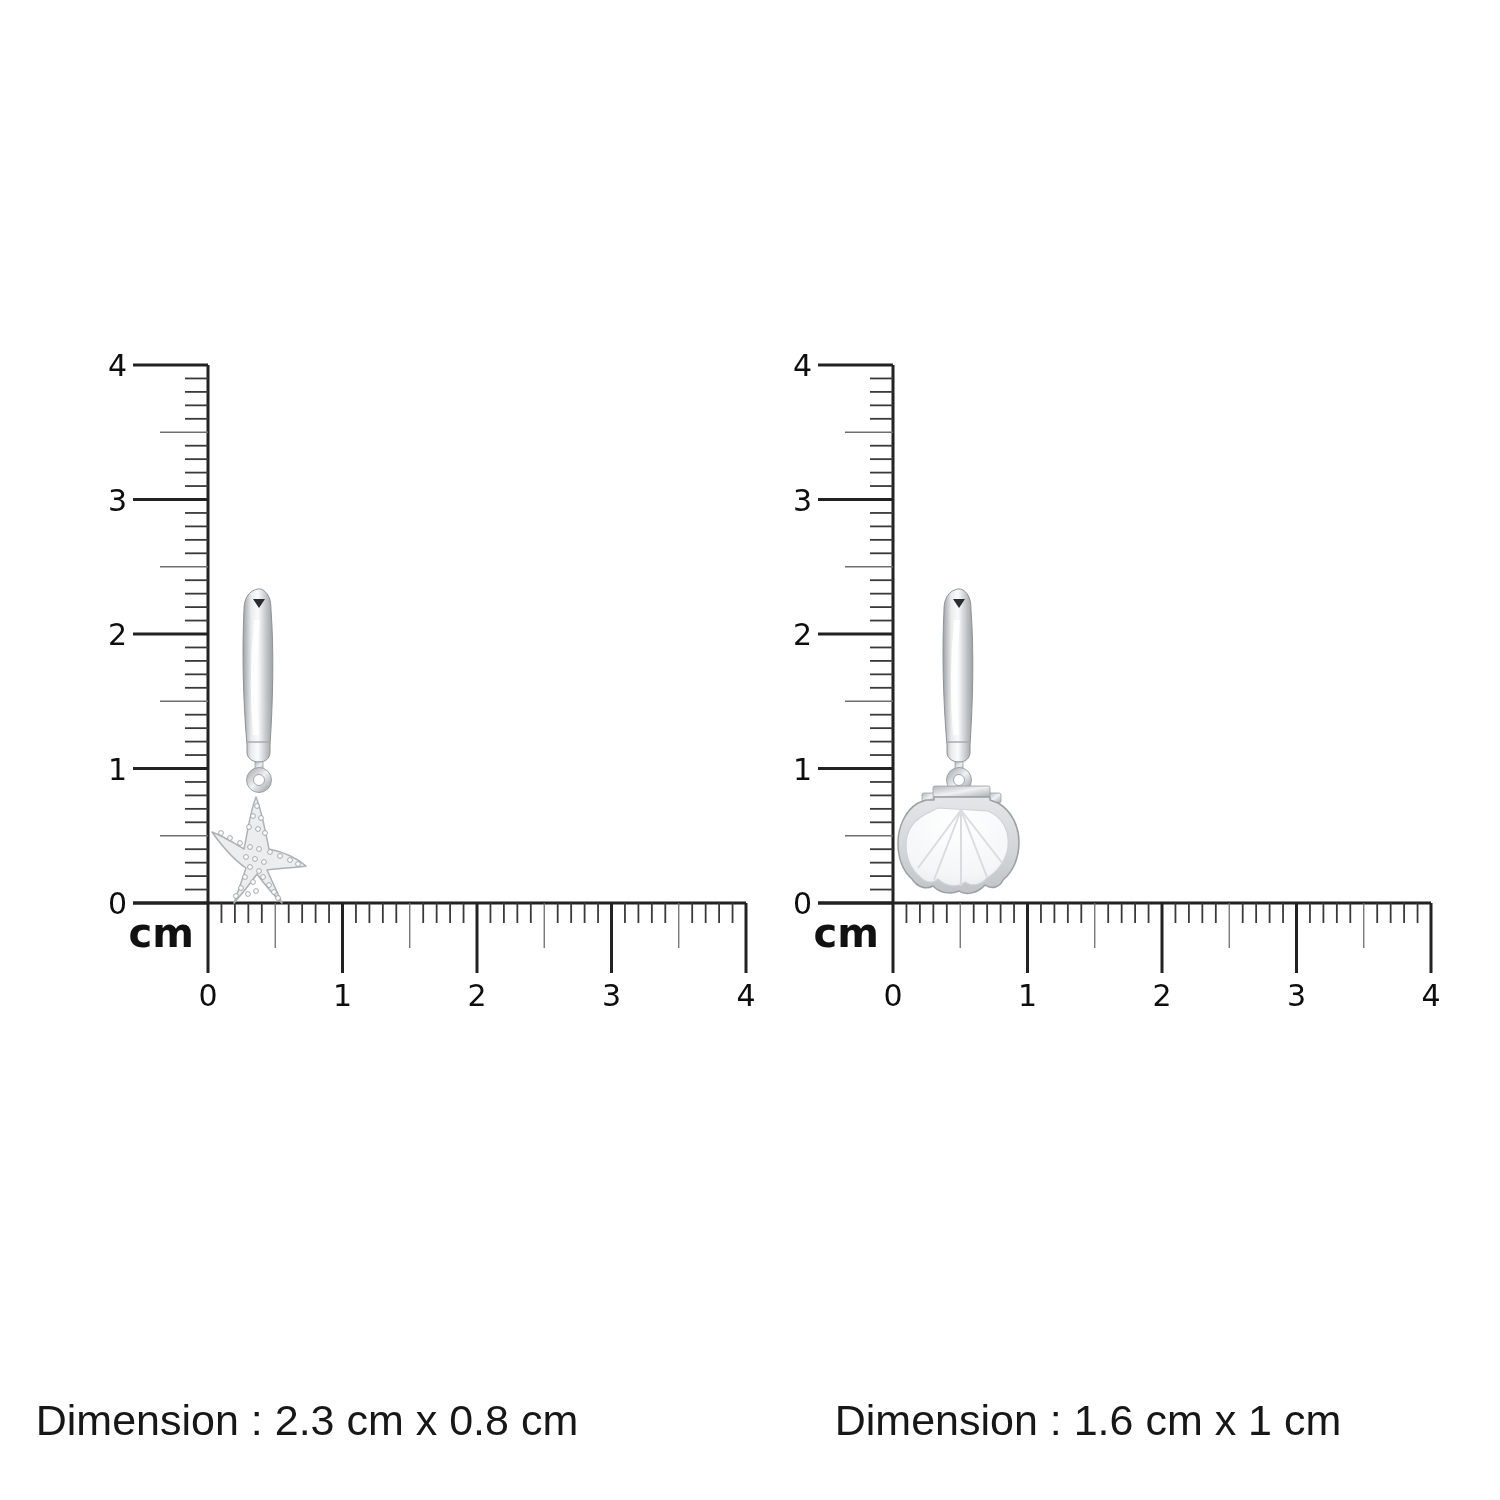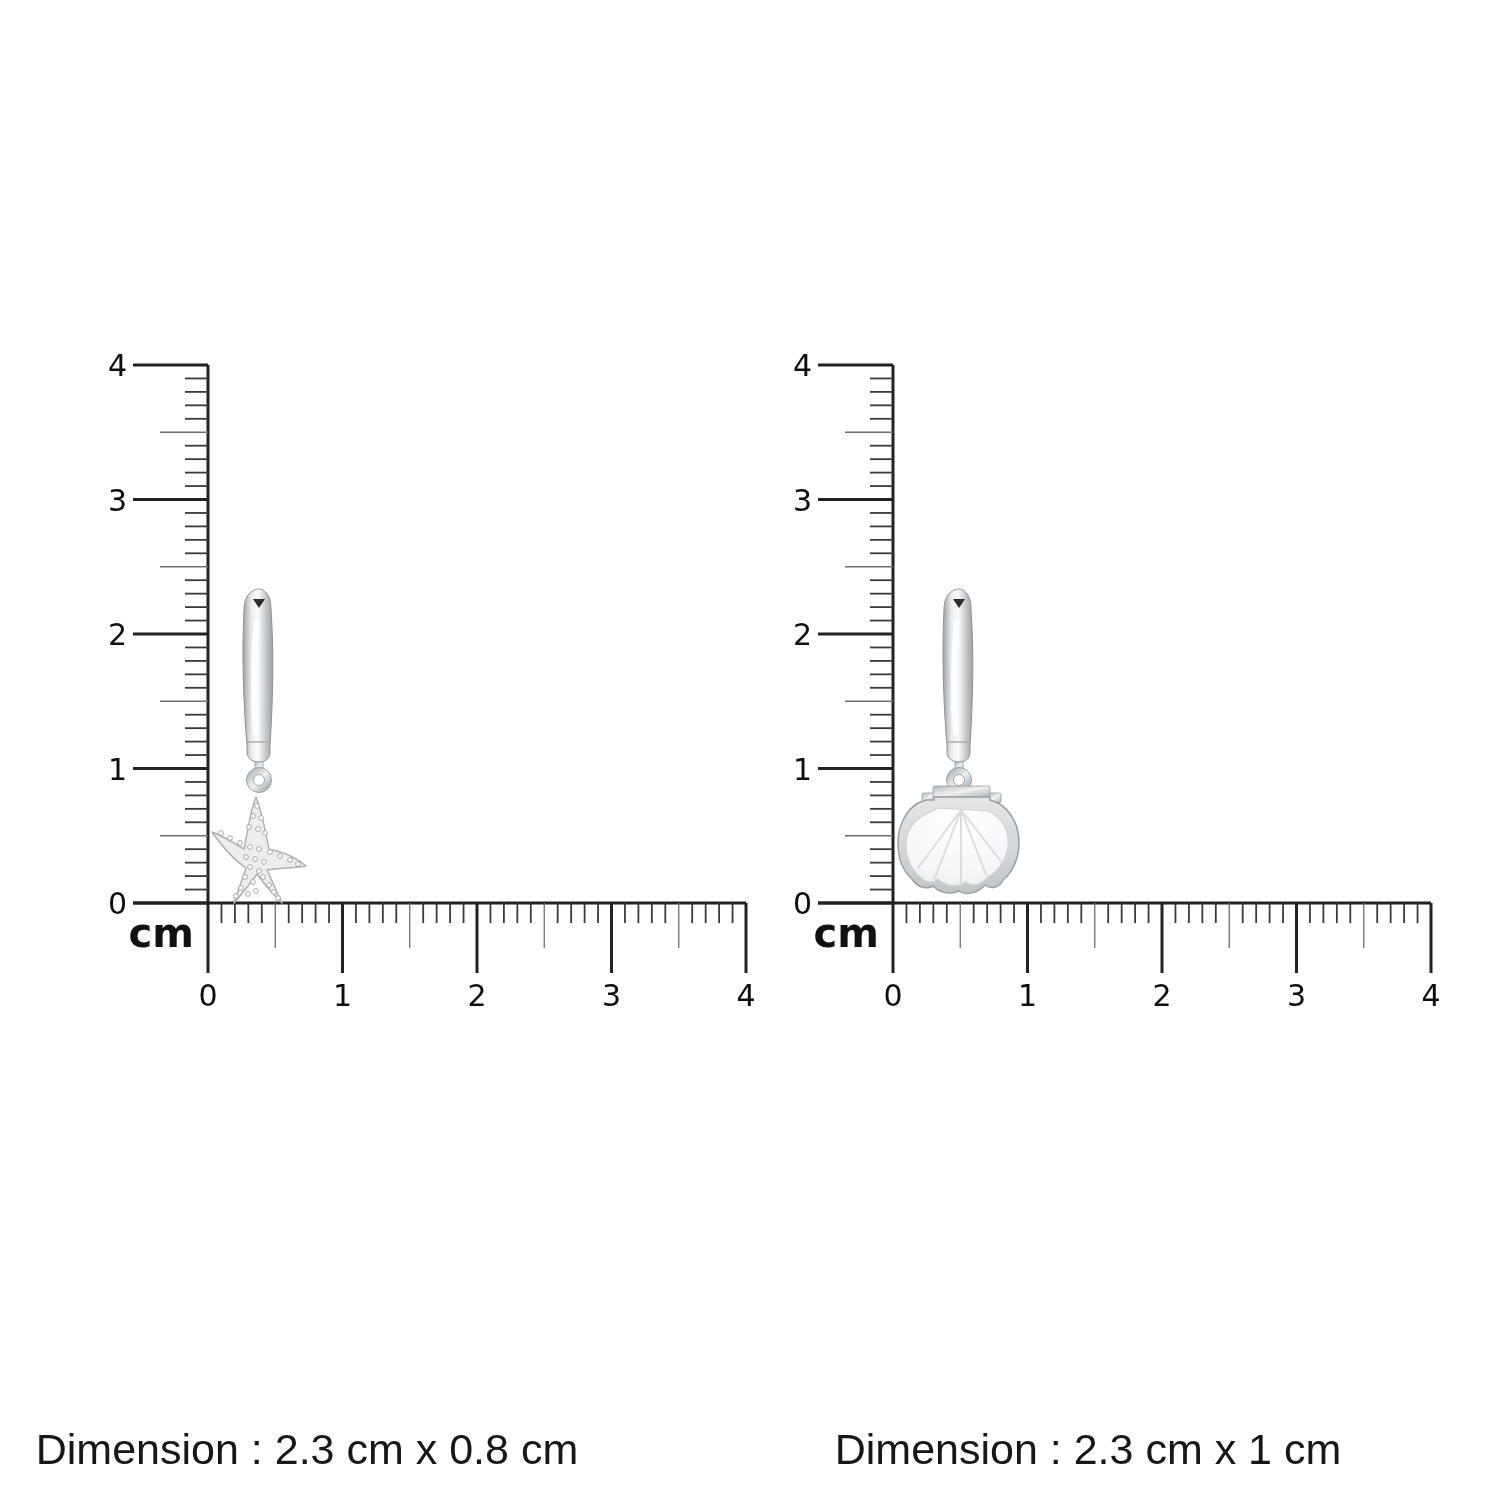--- a/index.html
+++ b/index.html
@@ -2,21 +2,21 @@
 <html><head>
 <meta charset="utf-8">
 <style>
   html,body{margin:0;padding:0;background:#ffffff;}
   #page{position:relative;width:1500px;height:1500px;background:#ffffff;overflow:hidden;
         font-family:"Liberation Sans",sans-serif;}
   #art{position:absolute;left:0;top:0;}
   .tickNum{font-family:"DejaVu Sans",sans-serif;font-size:30px;fill:#0e0e0e;}
   .cmLabel{font-family:"DejaVu Sans",sans-serif;font-size:40px;font-weight:bold;fill:#111;}
   .caption{position:absolute;top:1396px;font-size:43px;color:#171717;text-align:center;
-           font-family:"Liberation Sans",sans-serif;white-space:nowrap;margin-top:29px;}
+           font-family:"Liberation Sans",sans-serif;white-space:nowrap;}
   .caption.left{left:2px;width:610px;}
   .caption.right{left:783px;width:610px;}
 </style>
 </head>
 <body>
 <div id="page">
 
 <svg id="art" width="1500" height="1500" viewBox="0 0 1500 1500">
   <defs>
     <linearGradient id="gh" x1="0" y1="0" x2="1" y2="0">
@@ -339,15 +339,15 @@
           <line x1="961" y1="810" x2="961" y2="886"></line>
           <line x1="961" y1="810" x2="987" y2="877"></line>
           <line x1="961" y1="810" x2="1003" y2="864"></line>
         </g>
       </g>
     </g>
   </g>
 </svg>
 
 <div class="caption left">Dimension : 2.3 cm x 0.8 cm</div>
-<div class="caption right">Dimension : 2.3 cm x 1 cm</div>
+<div class="caption right">Dimension : 1.6 cm x 1 cm</div>
 
 </div>
 
 </body></html>

